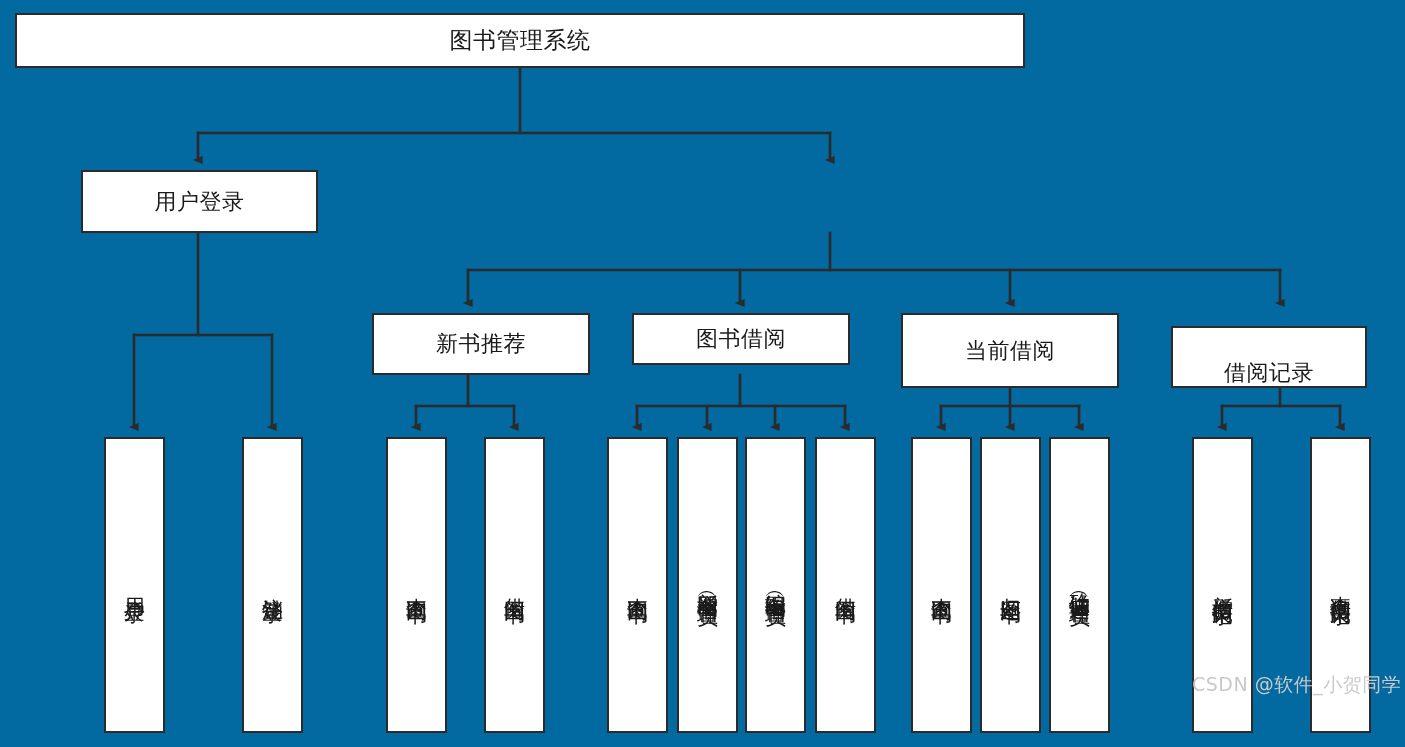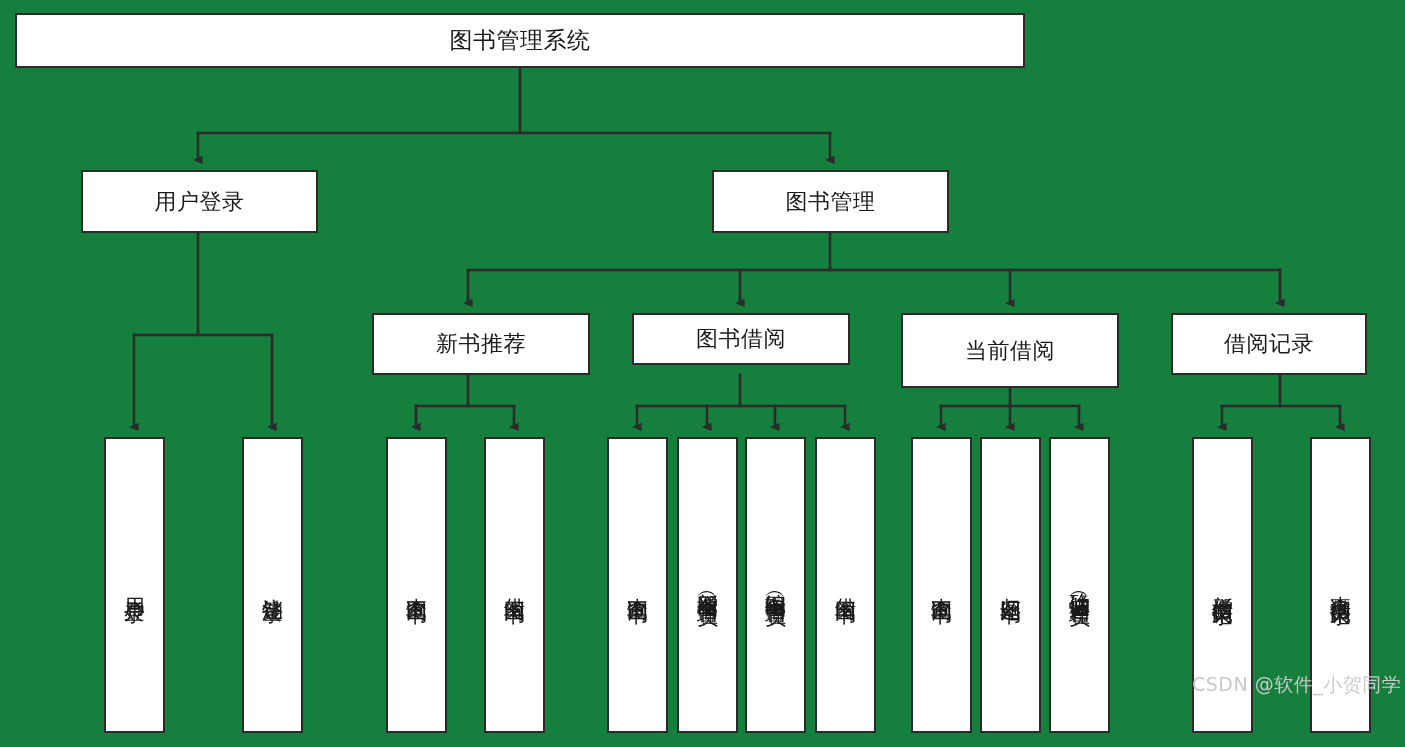--- a/index.html
+++ b/index.html
@@ -8,21 +8,21 @@
     padding: 0;
     background: #ffffff;
   }
   body {
     font-family: "DejaVu Sans", "Liberation Sans", sans-serif;
   }
   #canvas {
     position: relative;
     width: 1405px;
     height: 747px;
-    background: #15803d;
+    background: #0369a1;
     overflow: hidden;
   }
   svg.edges {
     position: absolute;
     left: 0;
     top: 0;
     width: 1405px;
     height: 747px;
     pointer-events: none;
   }
@@ -126,34 +126,31 @@
     </g>
   </svg>
 
   <div class="node horiz root" style="left:15px; top:13px; width:1010px; height:55px;">
     <span class="label">图书管理系统</span>
   </div>
 
   <div class="node horiz" style="left:81px; top:170px; width:237px; height:63px;">
     <span class="label">用户登录</span>
   </div>
-  <div class="node horiz" style="left:712px; top:170px; width:237px; height:63px;">
-    <span class="label">图书管理</span>
-  </div>
 
   <div class="node horiz" style="left:360px; top:313px; width:218px; height:62px;margin-left:12px;">
     <span class="label">新书推荐</span>
   </div>
   <div class="node horiz" style="left:632px; top:313px; width:218px; height:52px;">
     <span class="label">图书借阅</span>
   </div>
   <div class="node horiz" style="left:901px; top:313px; width:218px; height:75px;">
     <span class="label">当前借阅</span>
   </div>
-  <div class="node horiz" style="left:1171px; top:313px; width:196px; height:62px;">
+  <div class="node horiz" style="left:1171px; top:326px; width:196px; height:62px;align-items:flex-end;">
     <span class="label">借阅记录</span>
   </div>
 
   <div class="node vert" style="left:104px; top:437px; width:61px; height:296px;">
     <span class="label">用户登录</span>
   </div>
   <div class="node vert" style="left:242px; top:437px; width:61px; height:296px;">
     <span class="label">注销登录</span>
   </div>
 

